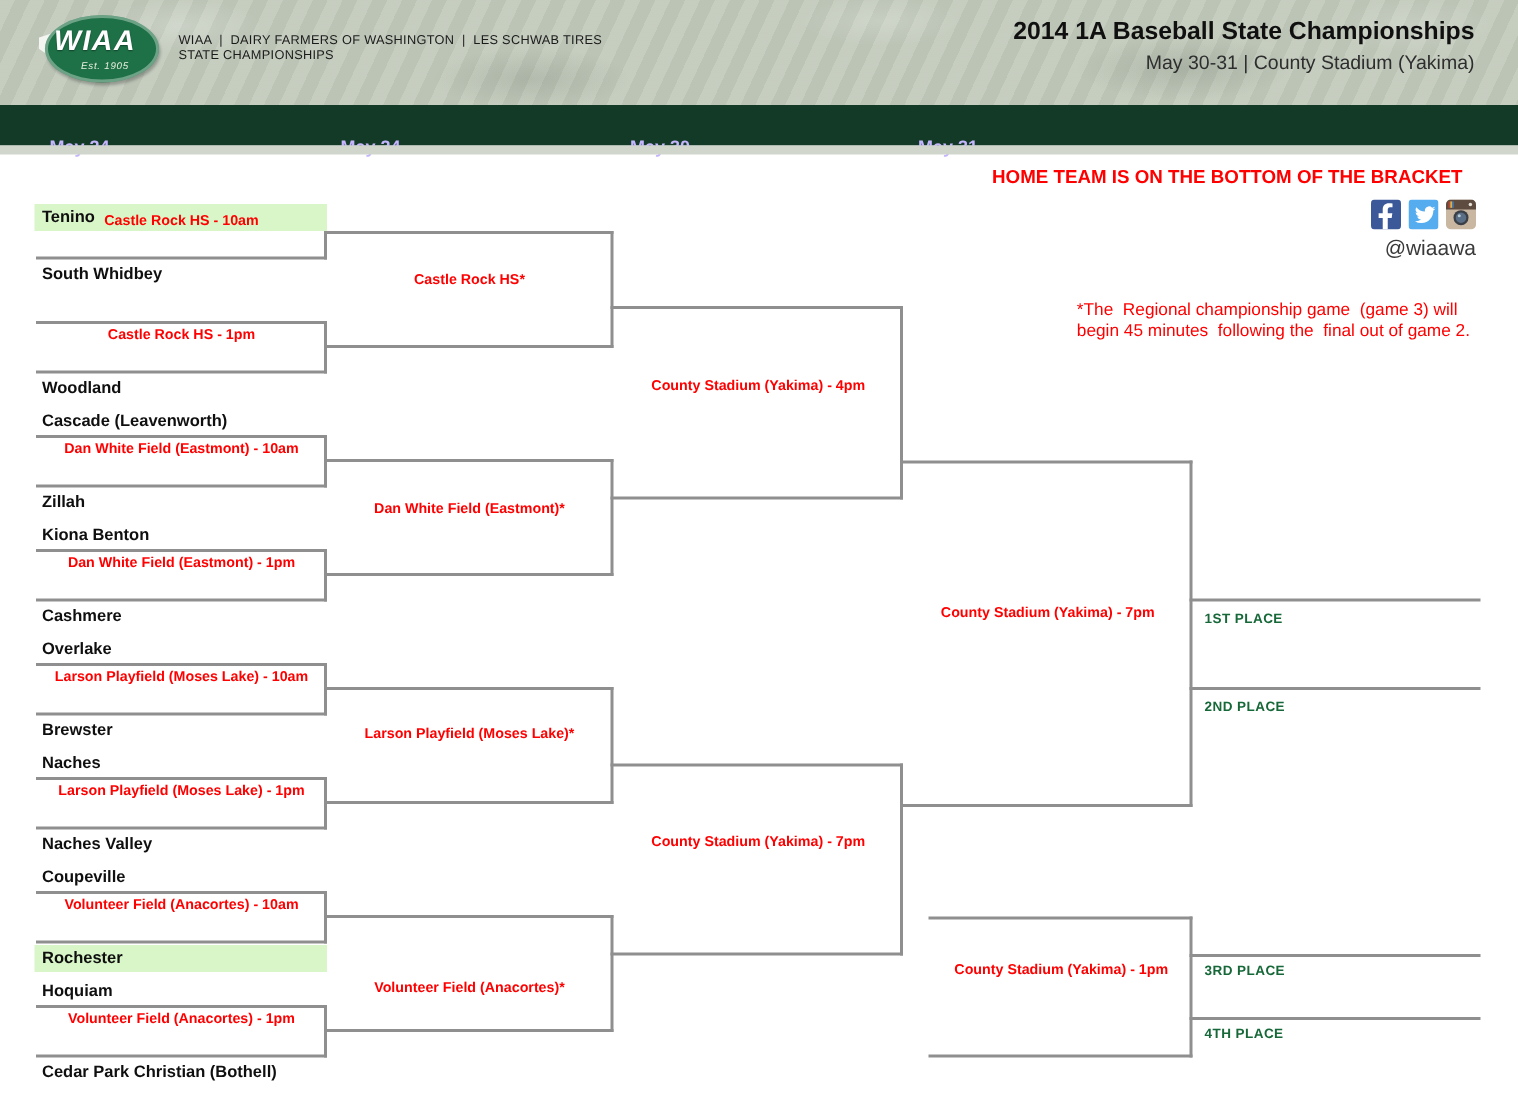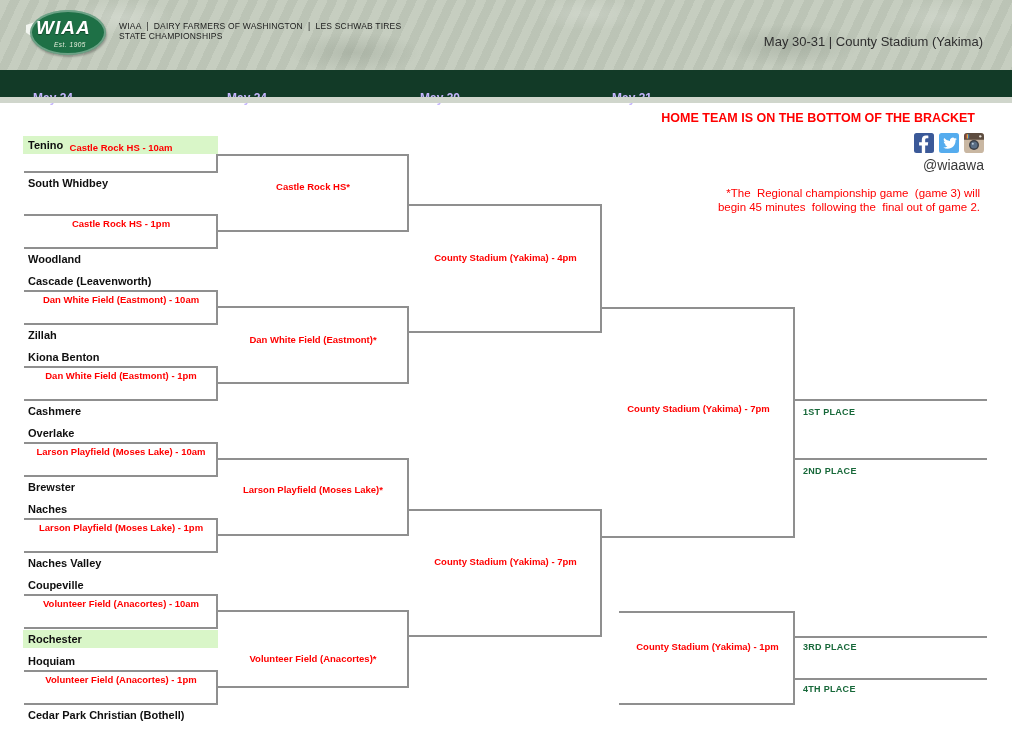--- a/index.html
+++ b/index.html
@@ -55,36 +55,37 @@
   .tpgame{left:620px;width:175px;}
   .place{position:absolute;left:803px;font-size:9px;font-weight:bold;color:#176839;
       letter-spacing:.3px;white-space:nowrap;}
 
   
   .homenote{position:absolute;right:37px;top:111px;font-size:12.5px;font-weight:bold;color:#ff0000;
       white-space:nowrap;}
   .social{position:absolute;right:28px;top:133px;display:flex;gap:5px;}
   .social .sicon{width:20px;height:20px;display:block;}
   .handle{position:absolute;right:28px;top:157px;font-size:14px;color:#3a3a3a;}
-  .footnote{position:absolute;right:32px;top:186px;font-size:11.5px;line-height:14px;color:#ff0000;
-      text-align:right;white-space:pre;}
+  .footnote{position:absolute;right:32px;top:200px;font-size:11.5px;line-height:14px;color:#ff0000;
+      text-align:left;white-space:pre;}
 </style>
 </head>
 <body>
 
 <div id="page">
 
   <div class="header">
     <div class="logo">
       <span class="wa"></span>
       <span class="ellipse"></span>
       <span class="wiaa">WIAA</span>
       <span class="est">Est. 1905</span>
     </div>
     <div class="orgline">WIAA  |  DAIRY FARMERS OF WASHINGTON  |  LES SCHWAB TIRES STATE CHAMPIONSHIPS</div>
+    <div class="title">2014 1A Baseball State Championships</div>
     <div class="subtitle">May 30-31 | County Stadium (Yakima)</div>
   </div>
 
   <div class="datebar">
     <span class="datelabel" style="left:33px">May 24</span>
     <span class="datelabel" style="left:227px">May 24</span>
     <span class="datelabel" style="left:420px">May 30</span>
     <span class="datelabel" style="left:612px">May 31</span>
   </div>
   <div class="dateband"></div>

